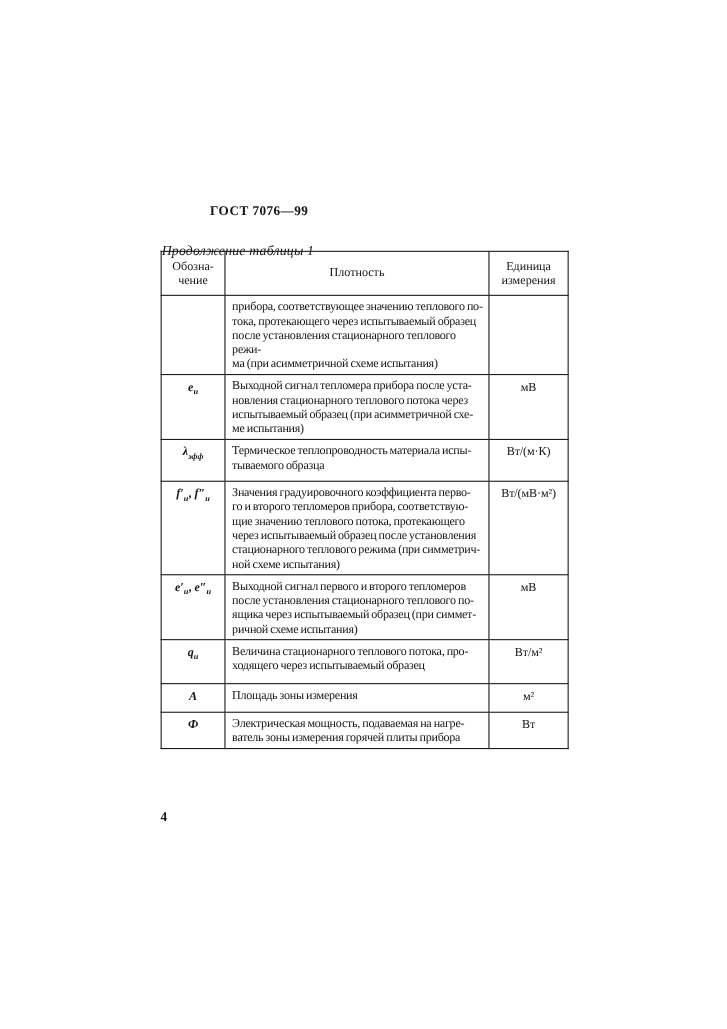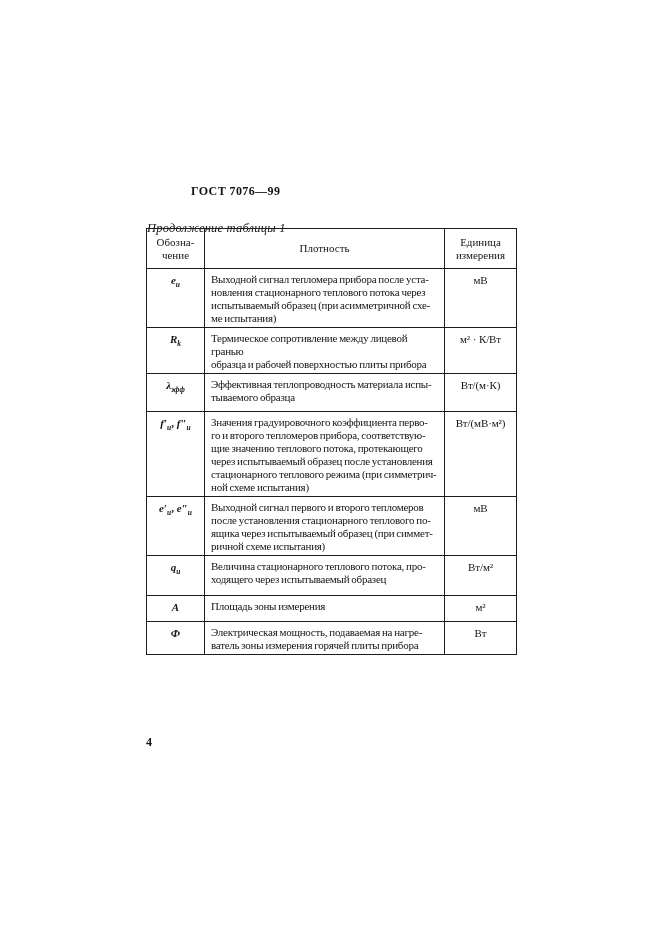--- a/index.html
+++ b/index.html
@@ -110,36 +110,38 @@
     </colgroup>
     <tbody>
         <tr style="height:40px">
       <th>Обозна-
 чение</th>
       <th>Плотность</th>
       <th>Единица
 измерения</th>
     </tr>
     <tr style="height:56px">
+      <td class="sym"></td>
+      <td class="qty">прибора, соответствующее значению теплового по-
+тока, протекающего через испытываемый образец
+после установления стационарного теплового режи-
+ма (при асимметричной схеме испытания)</td>
+      <td class="unit"></td>
+    </tr>
+    <tr style="height:56px">
       <td class="sym"><i>e</i><sub><i>и</i></sub></td>
       <td class="qty">Выходной сигнал тепломера прибора после уста-
 новления стационарного теплового потока через
 испытываемый образец (при асимметричной схе-
 ме испытания)</td>
       <td class="unit">мВ</td>
     </tr>
-    <tr style="height:40px">
-      <td class="sym"><i>R</i><sub><i>k</i></sub></td>
-      <td class="qty">Термическое сопротивление между лицевой гранью
-образца и рабочей поверхностью плиты прибора</td>
-      <td class="unit">м² · К/Вт</td>
-    </tr>
     <tr style="height:38px">
       <td class="sym"><i>λ</i><sub><i>эфф</i></sub></td>
-      <td class="qty">Эффективная теплопроводность материала испы-
+      <td class="qty">Термическое теплопроводность материала испы-
 тываемого образца</td>
       <td class="unit">Вт/(м·К)</td>
     </tr>
     <tr style="height:84px">
       <td class="sym"><i>f</i><span>′</span><sub><i>и</i></sub><span>, </span><i>f</i><span>″</span><sub><i>и</i></sub></td>
       <td class="qty">Значения градуировочного коэффициента перво-
 го и второго тепломеров прибора, соответствую-
 щие значению теплового потока, протекающего
 через испытываемый образец после установления
 стационарного теплового режима (при симметрич-

